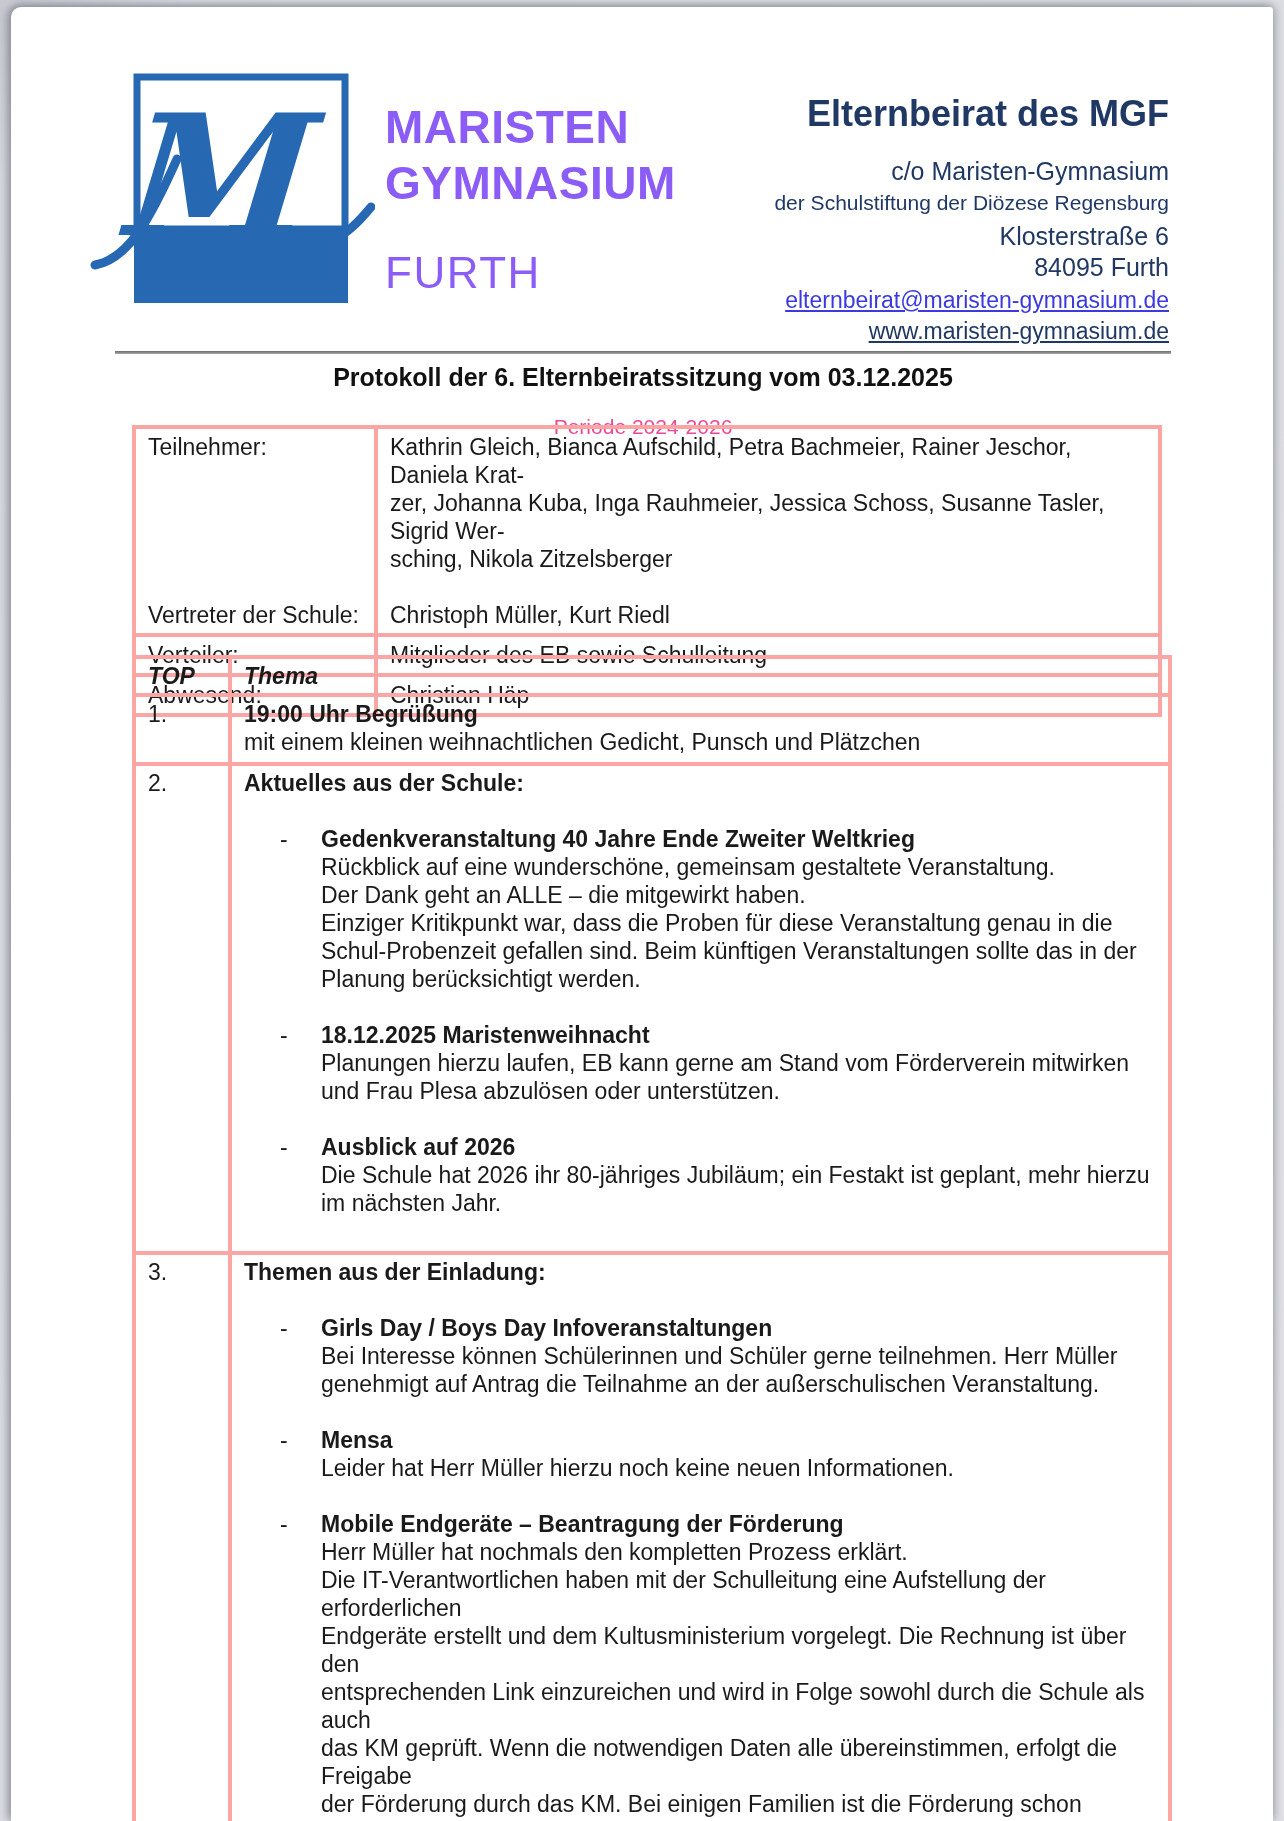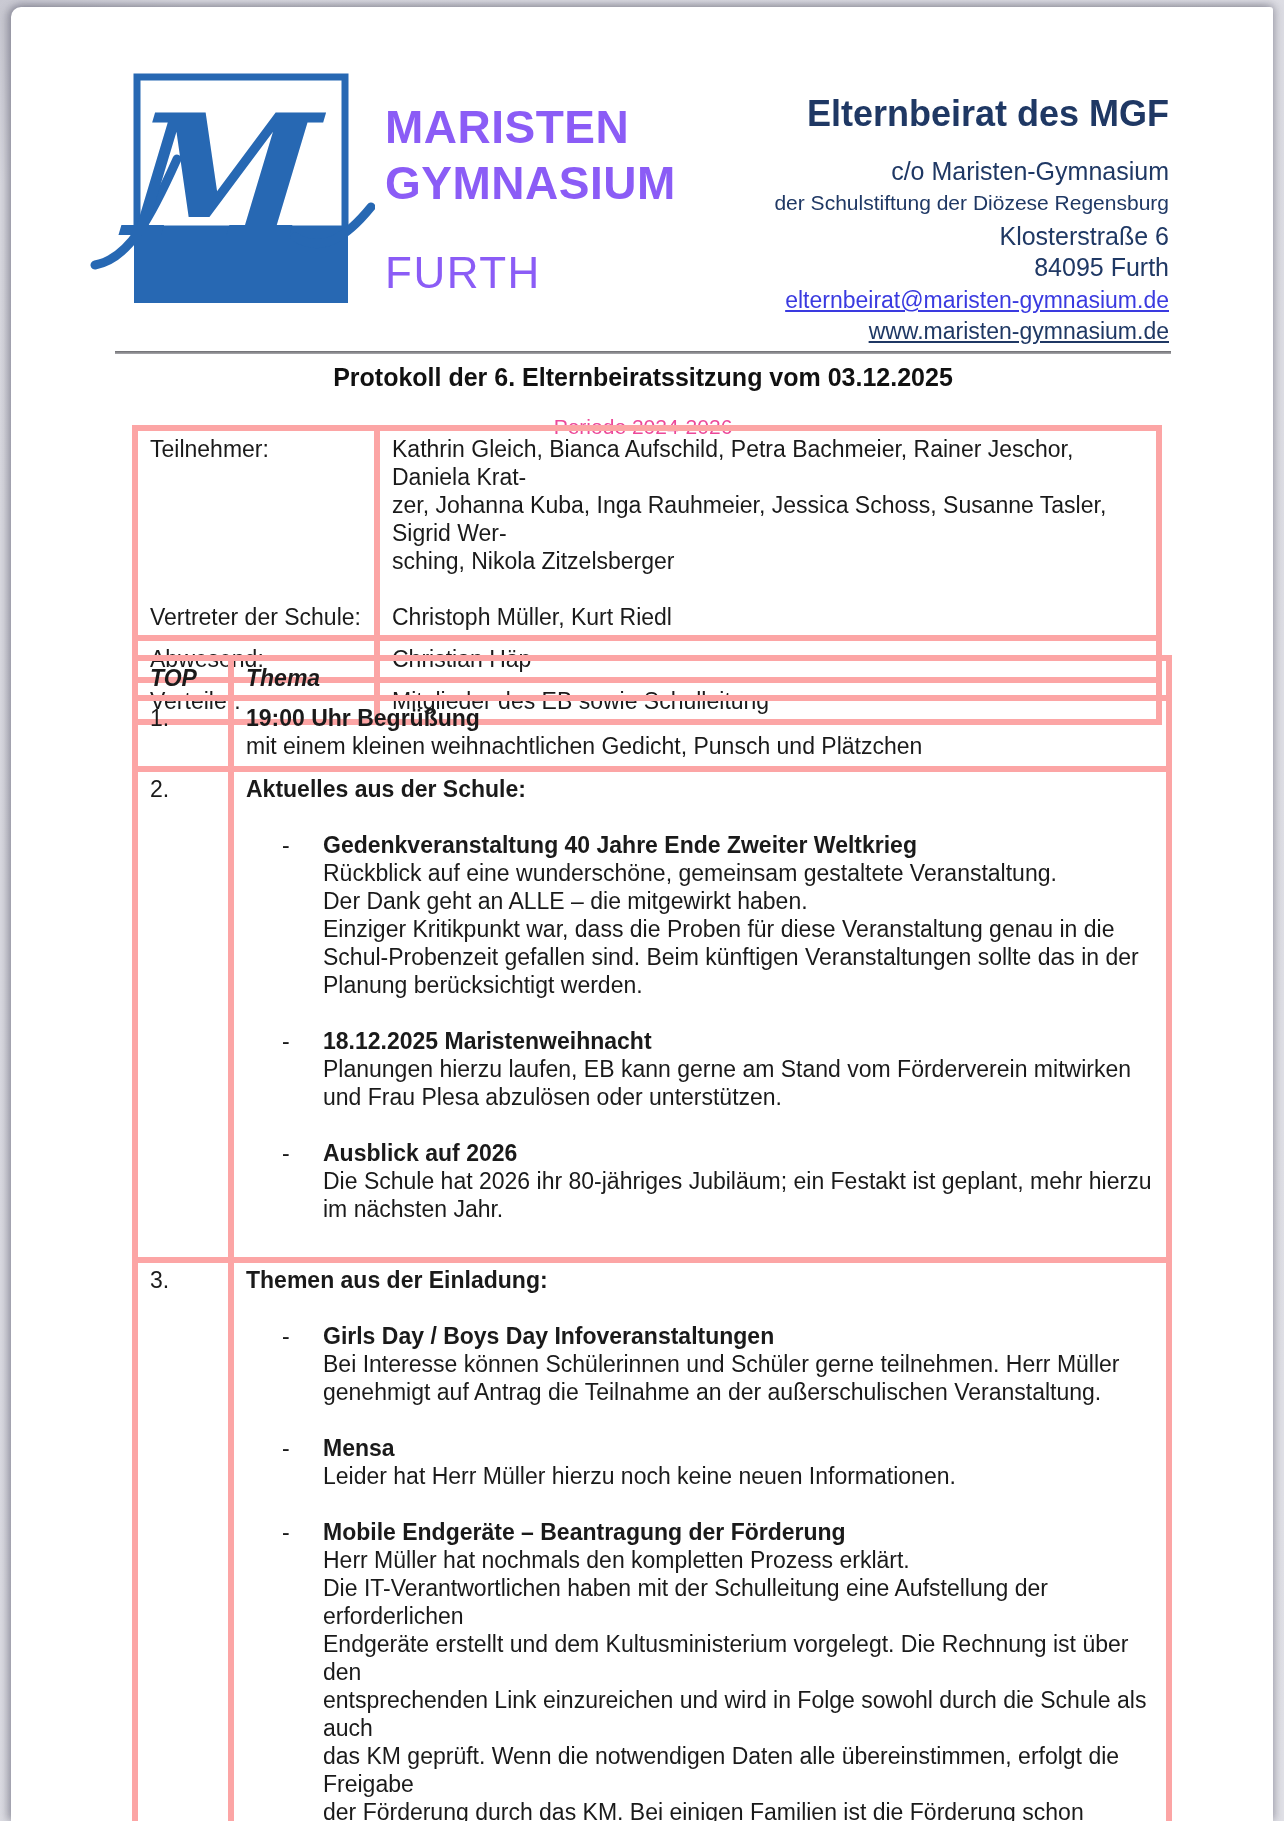--- a/index.html
+++ b/index.html
@@ -33,21 +33,21 @@
   .contact .c-www   { font-size:23px; color:#1f3864; text-decoration:underline; display:block; margin-top:2px; }
   
   .rule { position:absolute; left:104px; top:344px; width:1056px; height:3px;
           background:linear-gradient(180deg,#6c6c70,#a9a9ad); }
   .title-wrap { position:absolute; left:104px; top:356px; width:1056px; text-align:center; }
   .doc-title { font-size:25px; font-weight:bold; color:#111; }
   .doc-subtitle { font-size:21px; margin-top:23px; color:#ec4899; }
   
   .doc-table { border-collapse:collapse; table-layout:fixed; width:100%;
                font-size:23px; line-height:28px; }
-  .doc-table td, .doc-table th { border:6px solid #fca5a5; vertical-align:top;
+  .doc-table td, .doc-table th { border:4px solid #fca5a5; vertical-align:top;
                padding:4px 12px; text-align:left; font-weight:normal; }
   .info-wrap   { position:absolute; left:121px; top:418px; width:1030px; }
   .info-wrap .lbl { width:242px; }
   tr.no-bottom td { border-bottom:none; padding-bottom:24px; }
   tr.no-top td    { border-top:none; }
   .prewrap { white-space:pre-line; }
   .agenda-wrap { position:absolute; left:121px; top:648px; width:1040px; }
   .agenda-wrap .col-top { width:96px; }
   .agenda-table th { font-weight:bold; padding:3px 12px;font-style:italic; }
   .agenda-table td { padding:3px 12px 6px; }
@@ -104,26 +104,26 @@
         <td>Teilnehmer:</td>
         <td class="prewrap">Kathrin Gleich, Bianca Aufschild, Petra Bachmeier, Rainer Jeschor, Daniela Krat-
 zer, Johanna Kuba, Inga Rauhmeier, Jessica Schoss, Susanne Tasler, Sigrid Wer-
 sching, Nikola Zitzelsberger</td>
       </tr>
       <tr class="no-top">
         <td>Vertreter der Schule:</td>
         <td>Christoph Müller, Kurt Riedl</td>
       </tr>
       <tr>
+        <td>Verteiler:</td>
+        <td>Mitglieder des EB sowie Schulleitung</td>
+      </tr>
+      <tr>
         <td>Abwesend:</td>
         <td>Christian Häp</td>
-      </tr>
-      <tr>
-        <td>Verteiler:</td>
-        <td>Mitglieder des EB sowie Schulleitung</td>
       </tr>
     </tbody>
       </table>
   </div>
 
   <div class="agenda-wrap">
     <table class="doc-table agenda-table">
       <colgroup>
           <col class="col-top" style="width:96px">
           <col>

